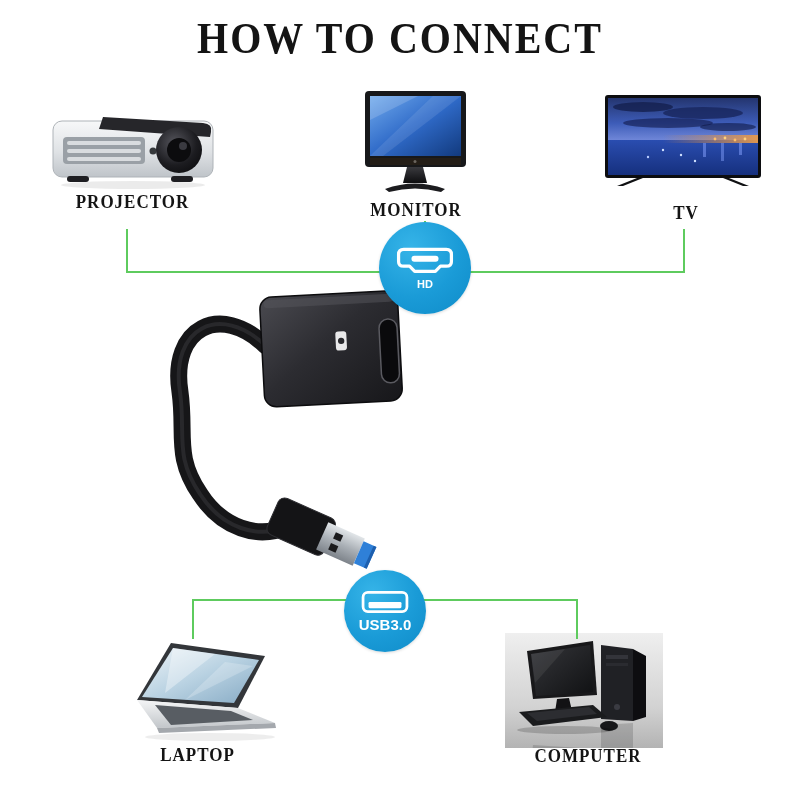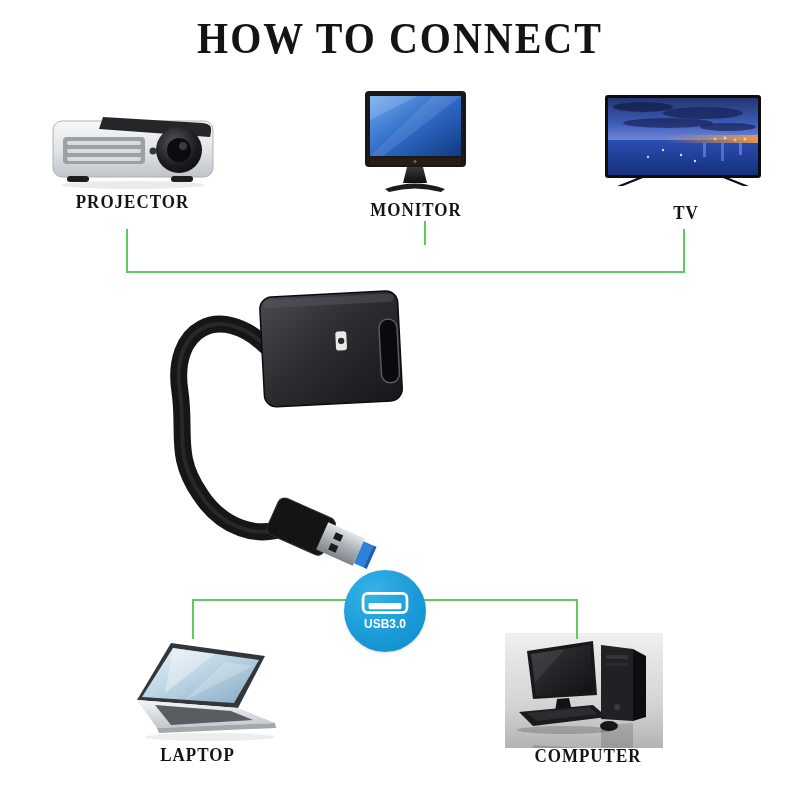--- a/index.html
+++ b/index.html
@@ -14,21 +14,21 @@
   .gline{position:absolute;background:#5ecb5e;z-index:1;}
   .badge{position:absolute;border-radius:50%;z-index:3;
          background:radial-gradient(circle at 35% 28%,#36b4e8 0%,#1a9bd7 55%,#0f8bc8 100%);
          display:flex;flex-direction:column;align-items:center;justify-content:center;
          box-shadow:0 1px 3px rgba(0,0,0,0.15);}
   .badge-label{color:#ffffff;font-family:"Liberation Sans",sans-serif;
                font-weight:bold;margin-top:2px;}
   .hdmi-badge{left:379px;top:222px;width:92px;height:92px;}
   .usb-badge{left:344px;top:570px;width:82px;height:82px;}
   .hdmi-badge .badge-label{font-size:11px;}
-  .usb-badge .badge-label{font-size:12px;}
+  .usb-badge .badge-label{font-size:15px;}
   .adapter{position:absolute;left:140px;top:288px;width:310px;height:295px;z-index:2;}
 </style>
 </head>
 <body>
 
 <div class="canvas">
 
   <div class="title">HOW TO CONNECT</div>
 
   <div class="icon-box" style="left:45px;top:105px;width:175px;height:88px;">
@@ -131,20 +131,27 @@
   <div class="dev-label" style="left:626px;top:204px;width:120px;">TV</div>
 
   <div class="gline" style="left:126px;top:229px;width:2px;height:44px;"></div>
   <div class="gline" style="left:126px;top:271px;width:559px;height:2px;"></div>
   <div class="gline" style="left:683px;top:229px;width:2px;height:44px;"></div>
   <div class="gline" style="left:424px;top:221px;width:2px;height:24px;"></div>
   <div class="gline" style="left:192px;top:599px;width:386px;height:2px;"></div>
   <div class="gline" style="left:192px;top:599px;width:2px;height:40px;"></div>
   <div class="gline" style="left:576px;top:599px;width:2px;height:40px;"></div>
 
+  <div class="badge hdmi-badge">
+    <svg width="58" height="30" viewBox="0 0 90 44">
+      <path d="M12,4 H78 Q86,4 86,12 V23 Q86,30 78,30 H69 L61,38 H29 L21,30 H12 Q4,30 4,23 V12 Q4,4 12,4 Z" fill="none" stroke="#ffffff" stroke-width="5" stroke-linejoin="round"></path>
+      <rect x="24" y="14" width="42" height="9" rx="4.5" fill="#ffffff"></rect>
+    </svg>
+    <span class="badge-label">HD</span>
+  </div>
 
   <div class="badge usb-badge">
     <svg width="48" height="24" viewBox="0 0 70 34">
       <rect x="3" y="3" width="64" height="28" rx="7" fill="none" stroke="#ffffff" stroke-width="4"></rect>
       <rect x="11" y="17" width="48" height="9" rx="2" fill="#ffffff"></rect>
     </svg>
     <span class="badge-label">USB3.0</span>
   </div>
 
   <div class="adapter">

